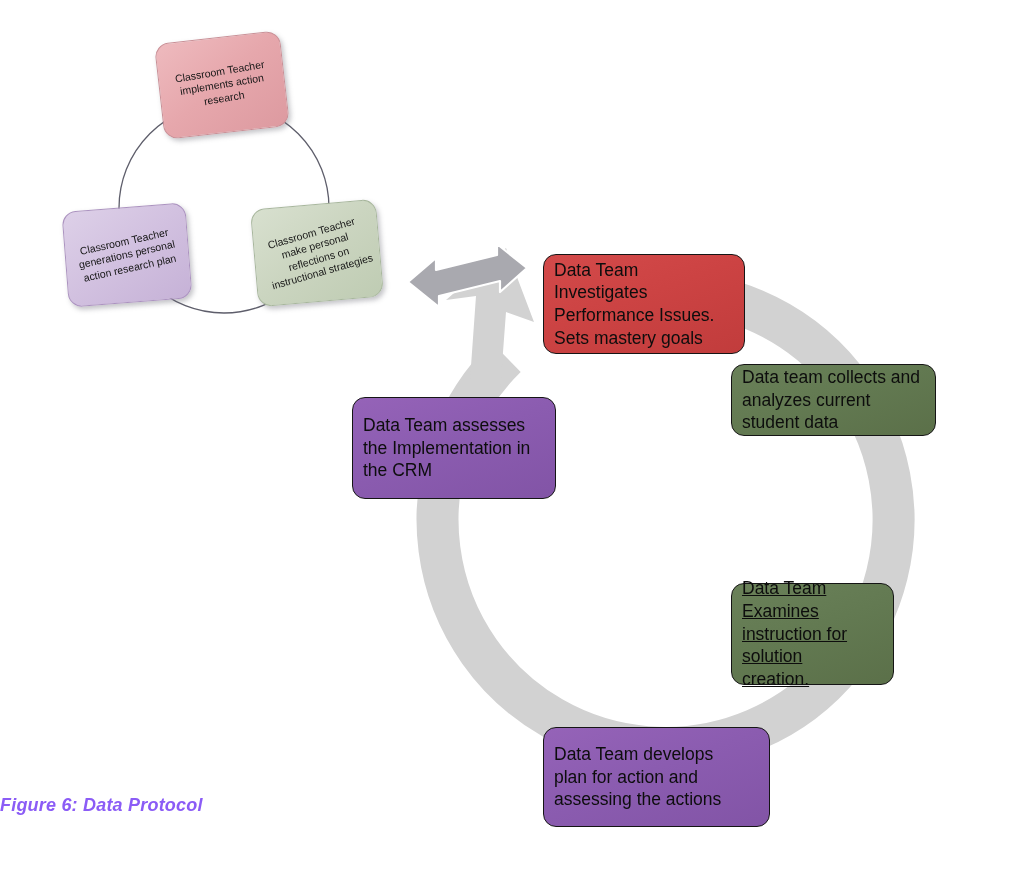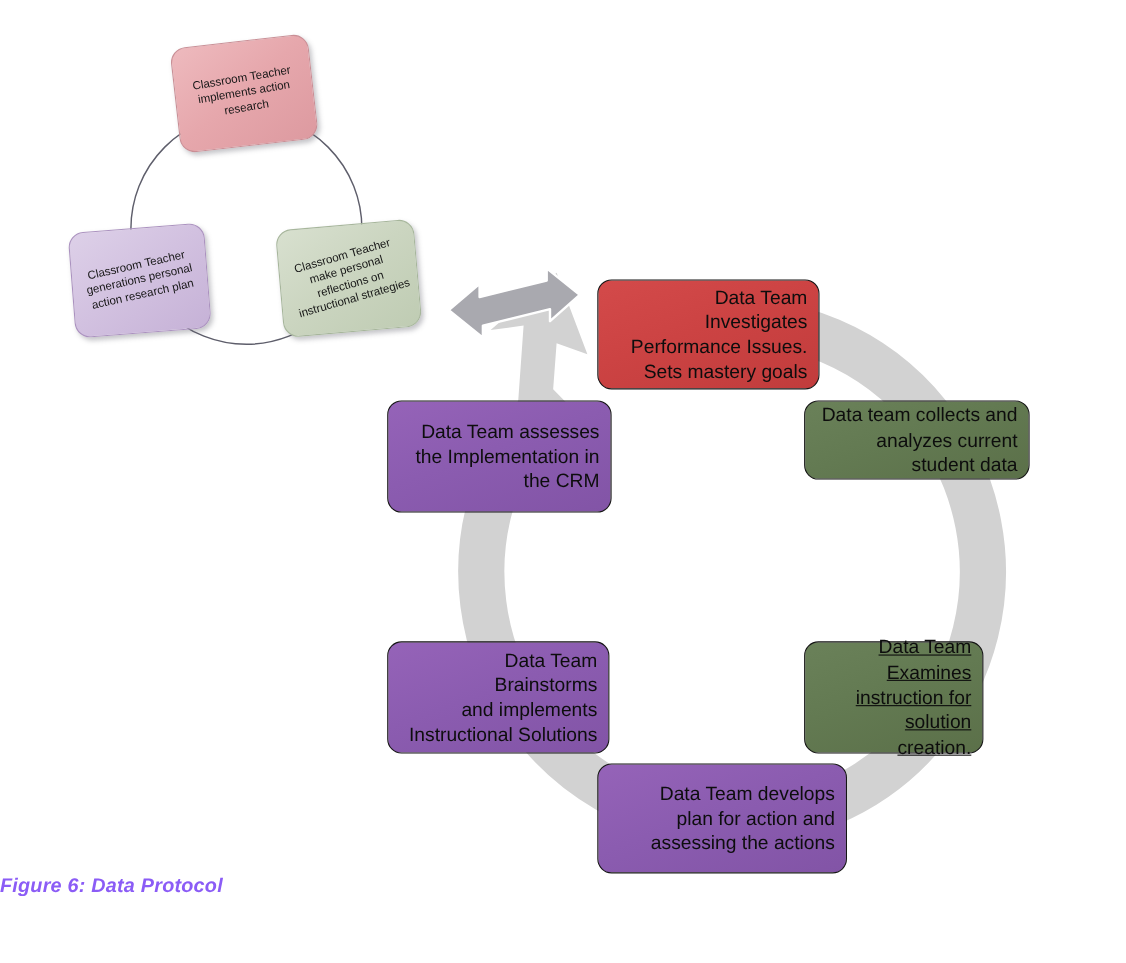--- a/index.html
+++ b/index.html
@@ -70,37 +70,38 @@
 
   
   .big-box {
     position: absolute;
     box-sizing: border-box;
     border-radius: 13px;
     border: 1.6px solid #151515;
     display: flex;
     align-items: center;
     justify-content: center;
-    text-align: right;
+    text-align: left;
     color: #0d0d0d;
     font-size: 17.5px;
     line-height: 1.3;
     padding: 8px 10px;
     font-weight: 400;
   }
   .big-box .txt { display: block; width: 100%; white-space: pre-line; }
 
   .box-red {
     background: linear-gradient(160deg,#d34a4a 0%,#cc4343 45%,#c13c3c 100%);
   }
   .box-green {
     background: linear-gradient(160deg,#6a8159 0%,#637a52 45%,#5b7049 100%);
   }
   .box-purple {
     background: linear-gradient(160deg,#9563b8 0%,#8b5cb0 45%,#8254a6 100%);
+    margin-top: 33px;
   }
 
   #big-box-investigate { left: 543px; top: 254px; width: 202px; height: 100px; }
   #big-box-collects    { left: 731px; top: 364px; width: 205px; height: 72px; }
   #big-box-examines    { left: 731px; top: 583px; width: 163px; height: 102px; text-decoration: underline; }
   #big-box-develops    { left: 543px; top: 694px; width: 227px; height: 100px; }
   #big-box-brainstorms { left: 352px; top: 583px; width: 202px; height: 102px; }
   #big-box-assesses    { left: 352px; top: 364px; width: 204px; height: 102px; }
 
   
@@ -185,25 +186,20 @@
 instruction for solution
 creation.</span>
   </div>
 
   <div class="big-box box-purple" id="big-box-develops">
     <span class="txt">Data Team develops
 plan for action and
 assessing the actions</span>
   </div>
 
-  <div class="big-box box-purple" id="big-box-brainstorms">
-    <span class="txt">Data Team Brainstorms
-and implements
-Instructional Solutions</span>
-  </div>
 
   <div class="big-box box-purple" id="big-box-assesses">
     <span class="txt">Data Team assesses
 the Implementation in
 the CRM</span>
   </div>
 
   <div id="figure-caption">Figure 6: Data Protocol</div>
 
 </div>

